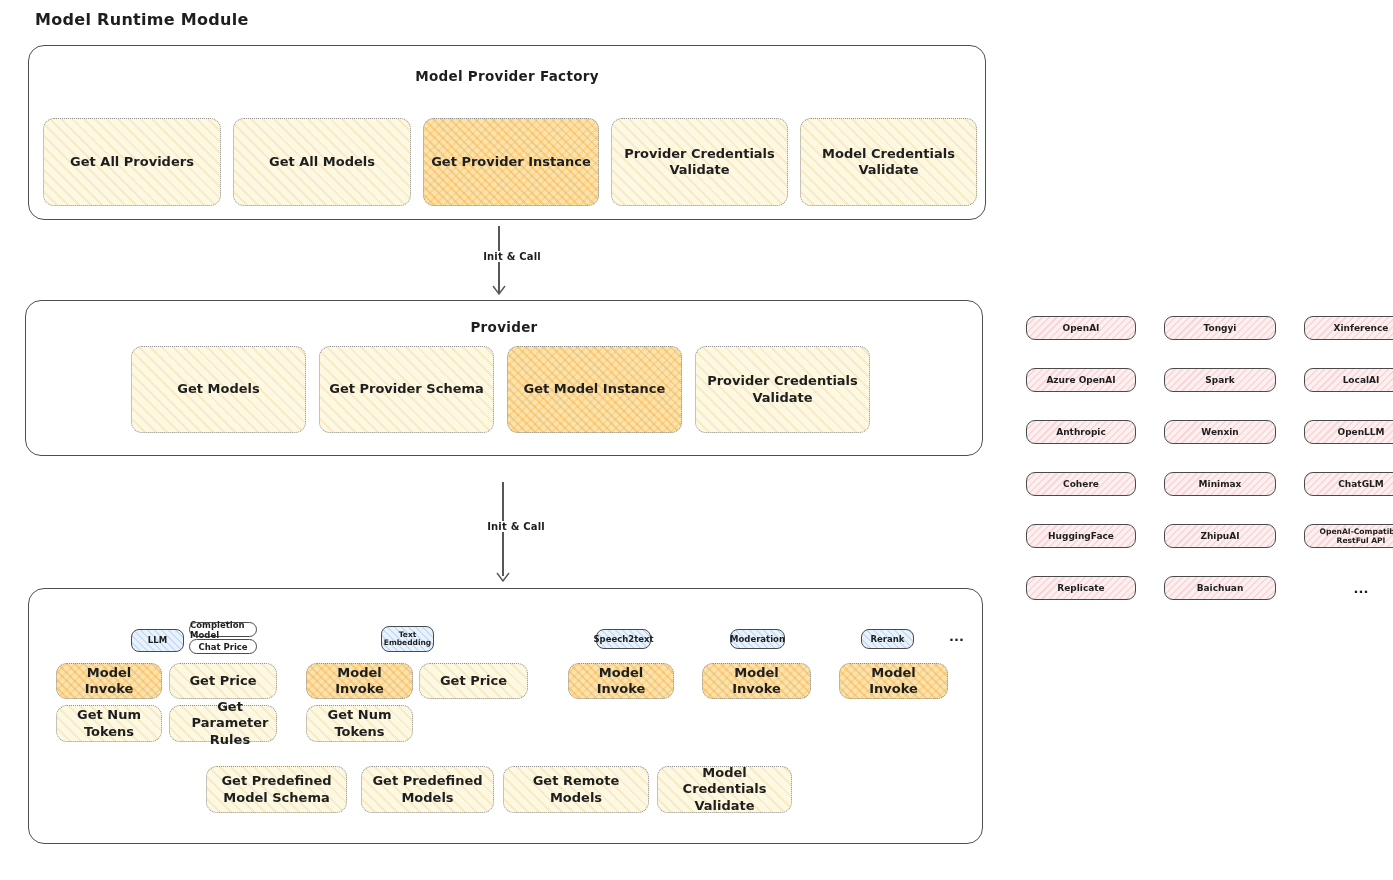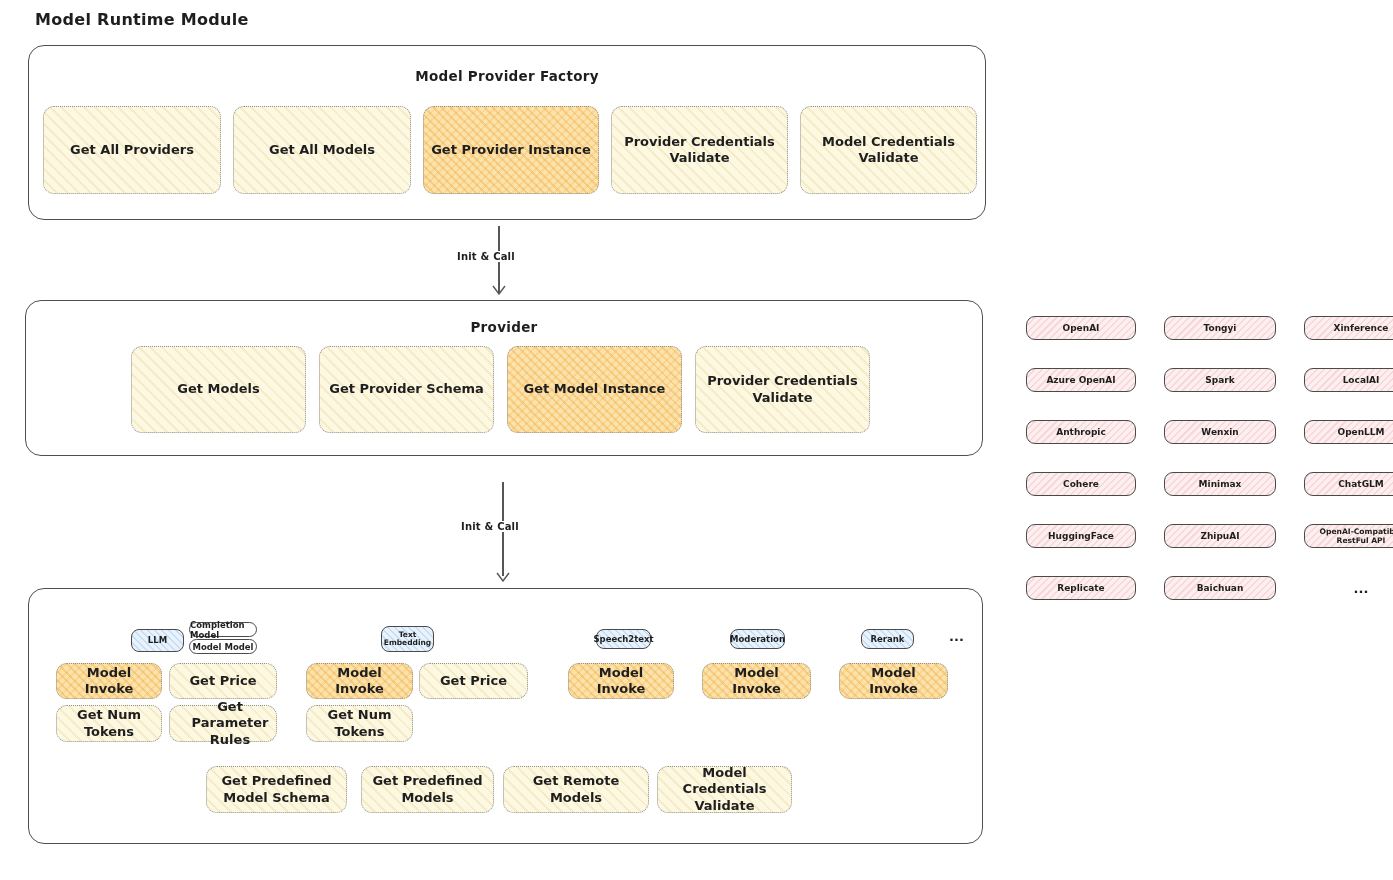--- a/index.html
+++ b/index.html
@@ -54,34 +54,34 @@
     background-color:#fdefef;
     background-image:repeating-linear-gradient(-45deg, rgba(226,130,130,.22) 0 1.5px, transparent 1.5px 5px);
     padding:0 3px;
   }
   .chip.tiny { font-size:7.6px; }
   .chip-more { display:flex; align-items:center; justify-content:center; font-size:13px; font-weight:bold; }
 
   
   .aline { position:absolute; width:1.5px; background:#565656; }
   .ahead { position:absolute; }
-  .alabel { position:absolute; width:84px; text-align:left; background:#fff; font-size:10px; font-weight:600; letter-spacing:.2px; }
+  .alabel { position:absolute; width:84px; text-align:right; background:#fff; font-size:10px; font-weight:600; letter-spacing:.2px; }
 
   .ellipsis { position:absolute; font-size:13px; font-weight:bold; }
 </style>
 </head>
 <body>
 
 <div class="canvas">
 
   <div class="page-title">Model Runtime Module</div>
 
   <div class="bigbox" style="left:28px; top:45px; width:958px; height:175px;">
     <div class="boxtitle" style="top:22px;">Model Provider Factory</div>
-    <div class="rowflex" style="left:14px; top:60px; gap:12px;">
+    <div class="rowflex" style="left:14px; top:72px; gap:12px;">
       <div class="btn" style="width:178px; height:88px;">Get All Providers</div>
       <div class="btn" style="width:178px; height:88px;">Get All Models</div>
       <div class="btn hl" style="width:176px; height:88px;">Get Provider Instance</div>
       <div class="btn" style="width:177px; height:88px;">Provider Credentials Validate</div>
       <div class="btn" style="width:177px; height:88px;">Model Credentials Validate</div>
     </div>
   </div>
 
   <div class="aline" style="left:498px; top:226px; height:68px;"></div>
   <svg class="ahead" style="left:492px; top:285px;" width="14" height="10">
@@ -128,21 +128,21 @@
   <div class="aline" style="left:502px; top:482px; height:94px;"></div>
   <svg class="ahead" style="left:496px; top:572px;" width="14" height="10">
       <path d="M1 1 L7 9 L13 1" stroke="#565656" stroke-width="1.4" fill="none"></path>
     </svg>
   <div class="alabel" style="left:461px; top:521px;">Init &amp; Call</div>
 
   <div class="bigbox stack" style="left:28px; top:588px; width:955px; height:256px;">
 
     <div class="pill" style="left:102px; top:40px; width:53px; height:23px;">LLM</div>
     <div class="whitepill" style="left:160px; top:33px; width:68px; height:15px;">Completion Model</div>
-    <div class="whitepill" style="left:160px; top:50px; width:68px; height:15px;">Model Model</div>
+    <div class="whitepill" style="left:160px; top:50px; width:68px; height:15px;">Chat Price</div>
     <div class="pill small" style="left:352px; top:37px; width:53px; height:26px; padding:1px 3px;">Text Embedding</div>
     <div class="pill" style="left:567px; top:40px; width:55px; height:20px;">Speech2text</div>
     <div class="pill" style="left:701px; top:40px; width:55px; height:20px;">Moderation</div>
     <div class="pill" style="left:832px; top:40px; width:53px; height:20px;">Rerank</div>
     <div class="ellipsis" style="left:920px; top:40px;">...</div>
 
     <div class="btn hl" style="left:27px;  top:74px; width:106px; height:36px;">Model Invoke</div>
     <div class="btn" style="left:140px; top:74px; width:108px; height:36px;">Get Price</div>
     <div class="btn hl" style="left:277px; top:74px; width:107px; height:36px;">Model Invoke</div>
     <div class="btn" style="left:390px; top:74px; width:109px; height:36px;">Get Price</div>

